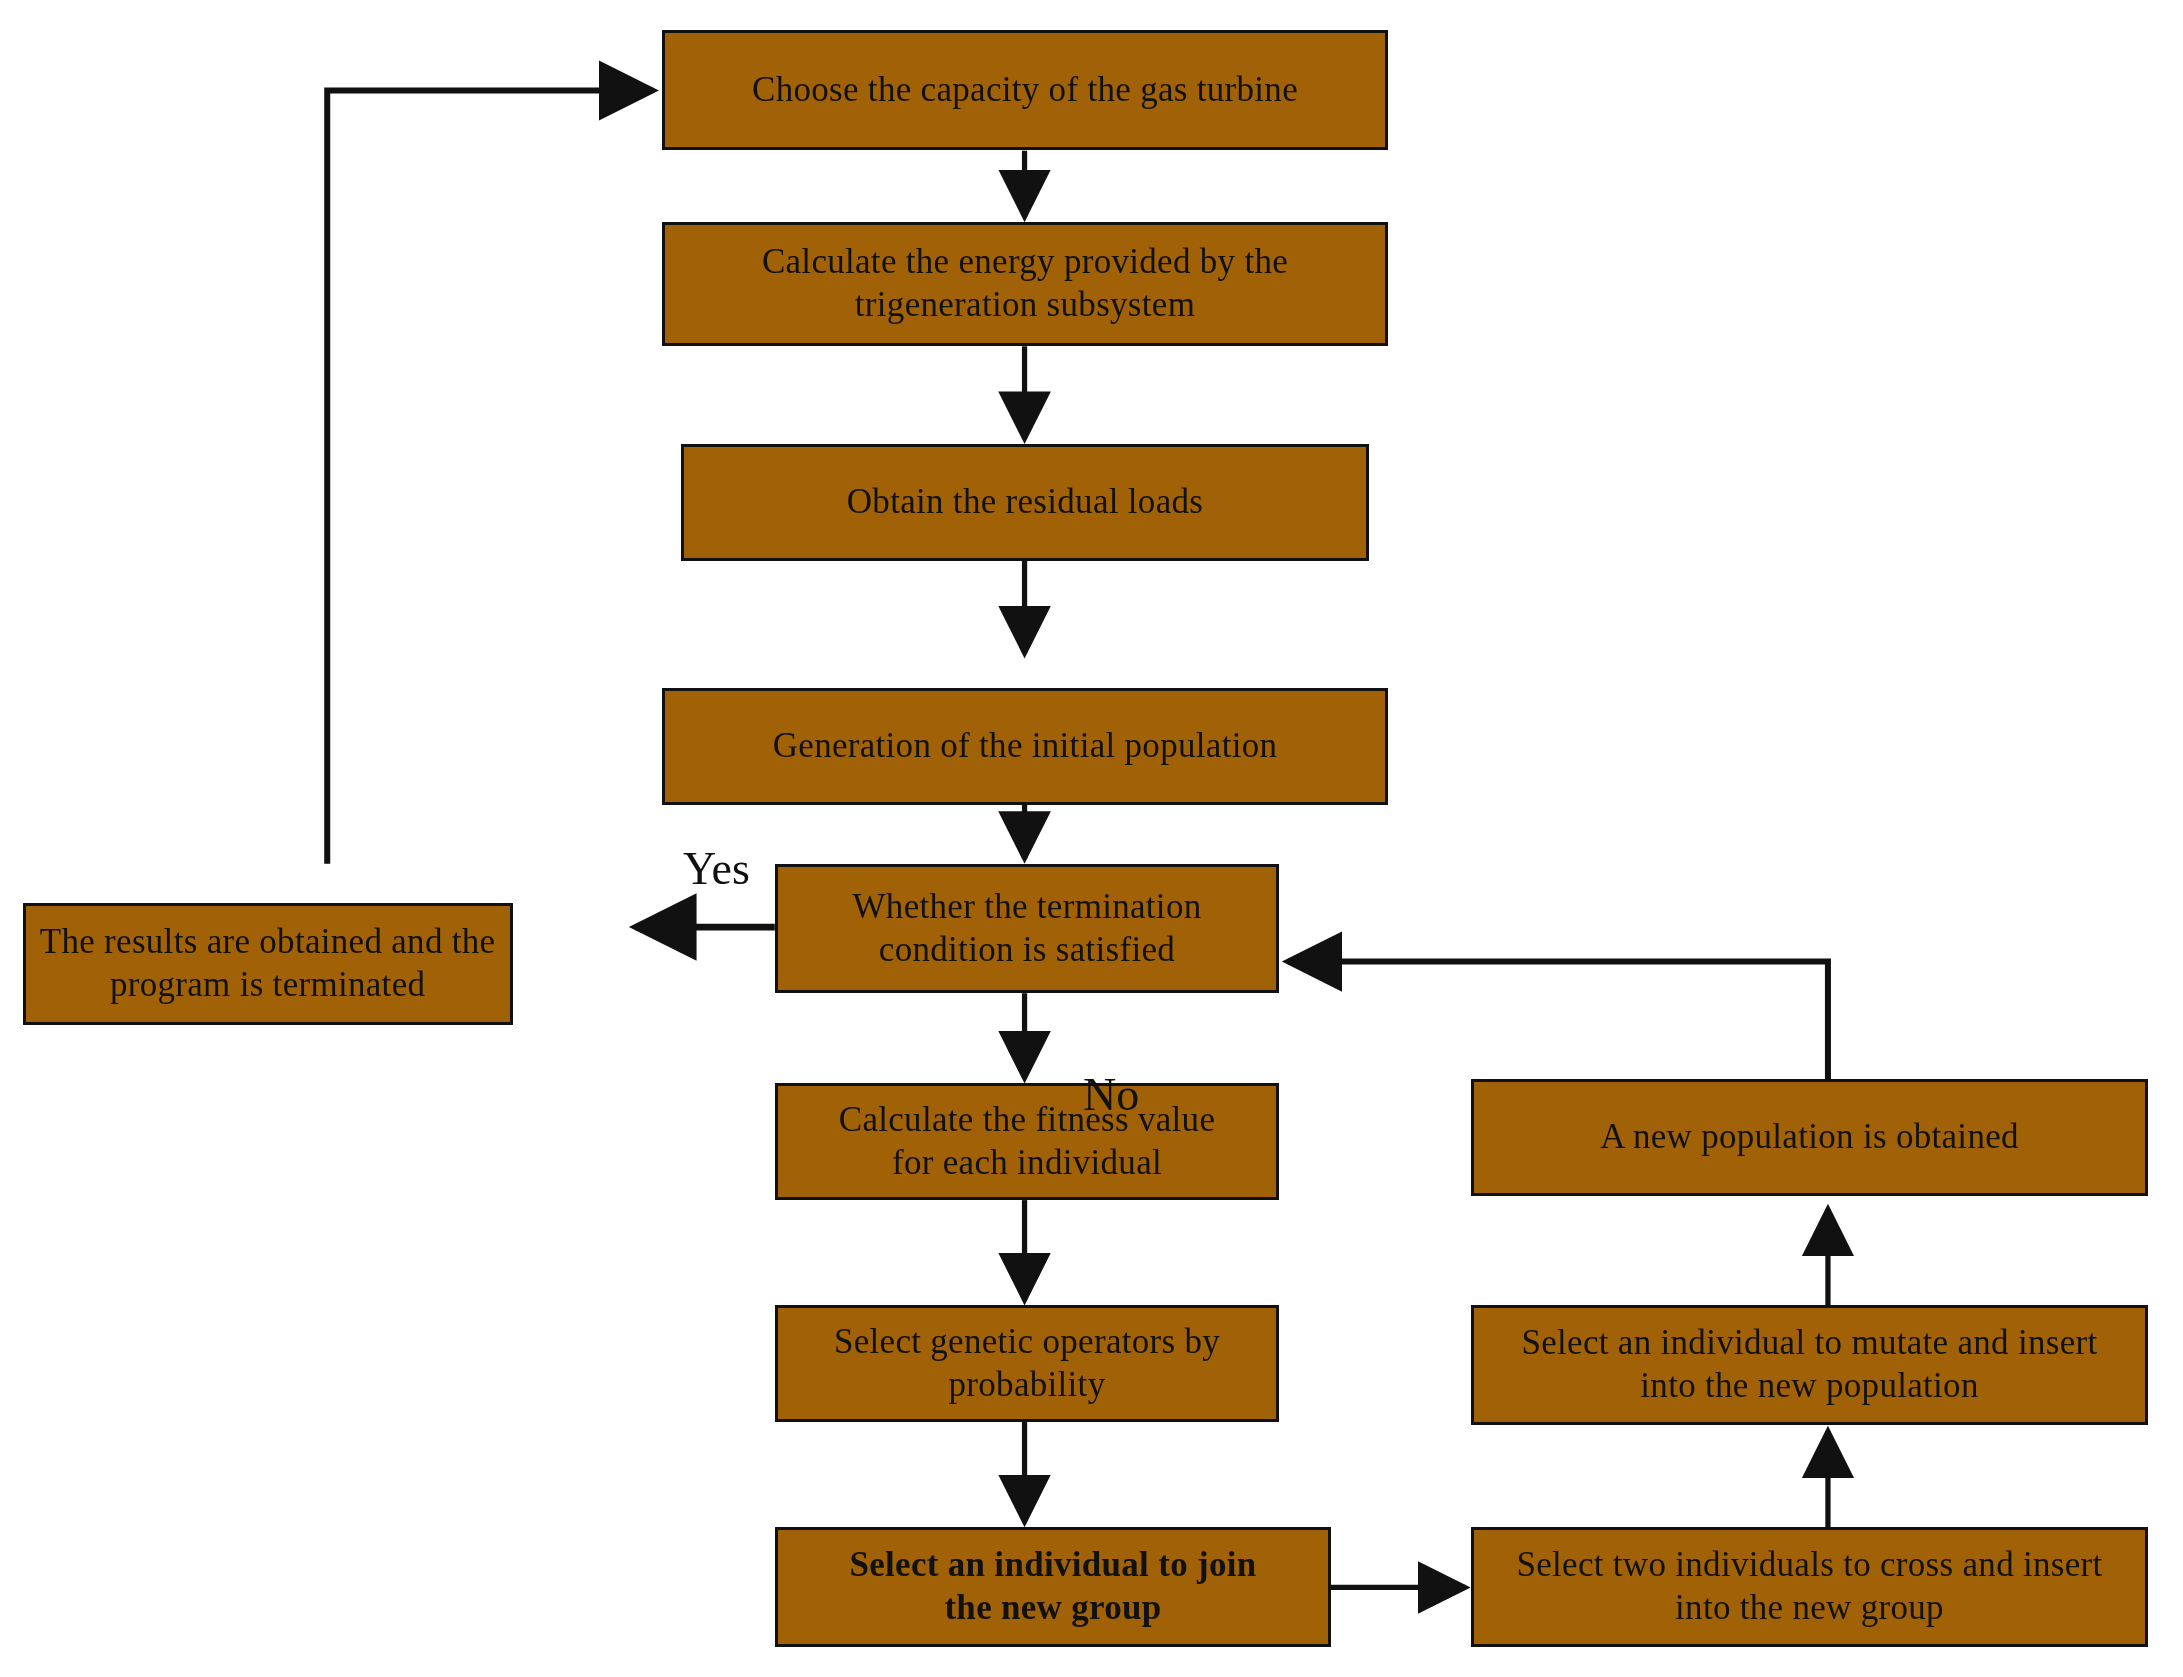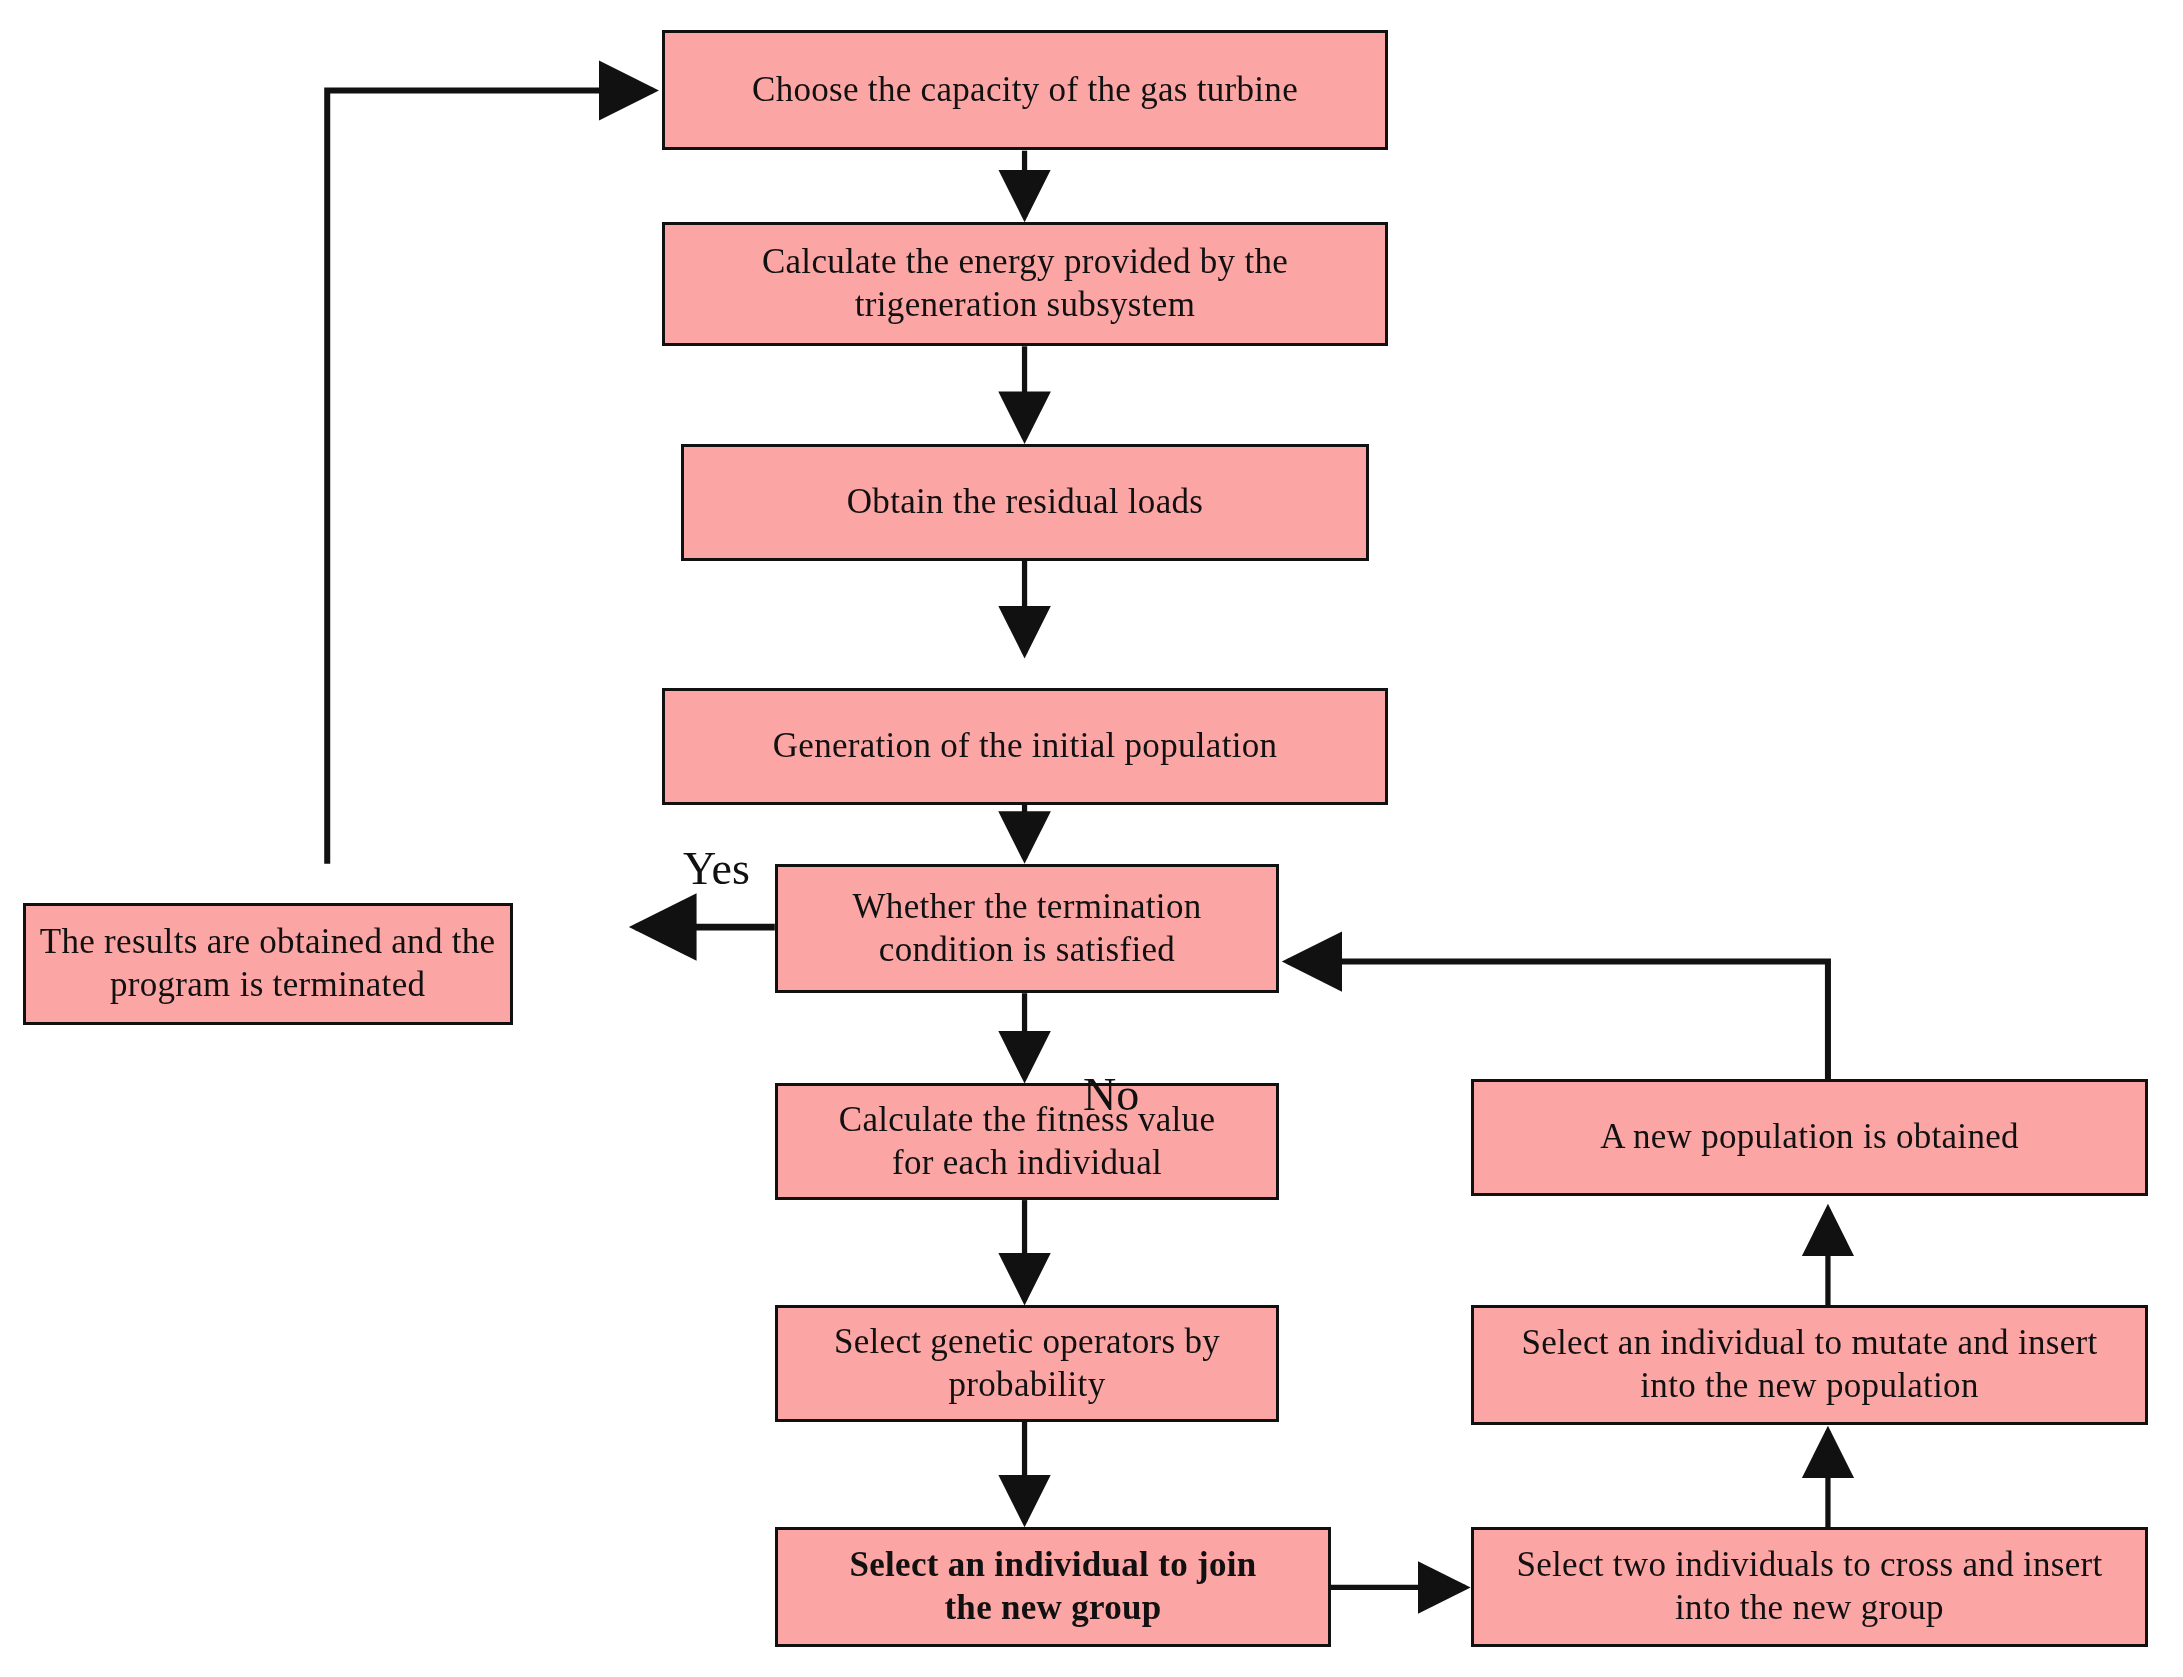--- a/index.html
+++ b/index.html
@@ -12,21 +12,21 @@
     width: 2183px;
     height: 1678px;
     background: #ffffff;
     font-family: "Liberation Serif", "DejaVu Serif", serif;
     overflow: hidden;
   }
   .node {
     position: absolute;
     box-sizing: border-box;
     border: 3.8px solid #111111;
-    background: #fca5a5;
+    background: #a16207;
     display: flex;
     align-items: center;
     justify-content: center;
     text-align: center;
     color: #111111;
     font-size: 35px;
     line-height: 1.22;
     letter-spacing: 0.3px;
     padding: 3px 2px;
   }

